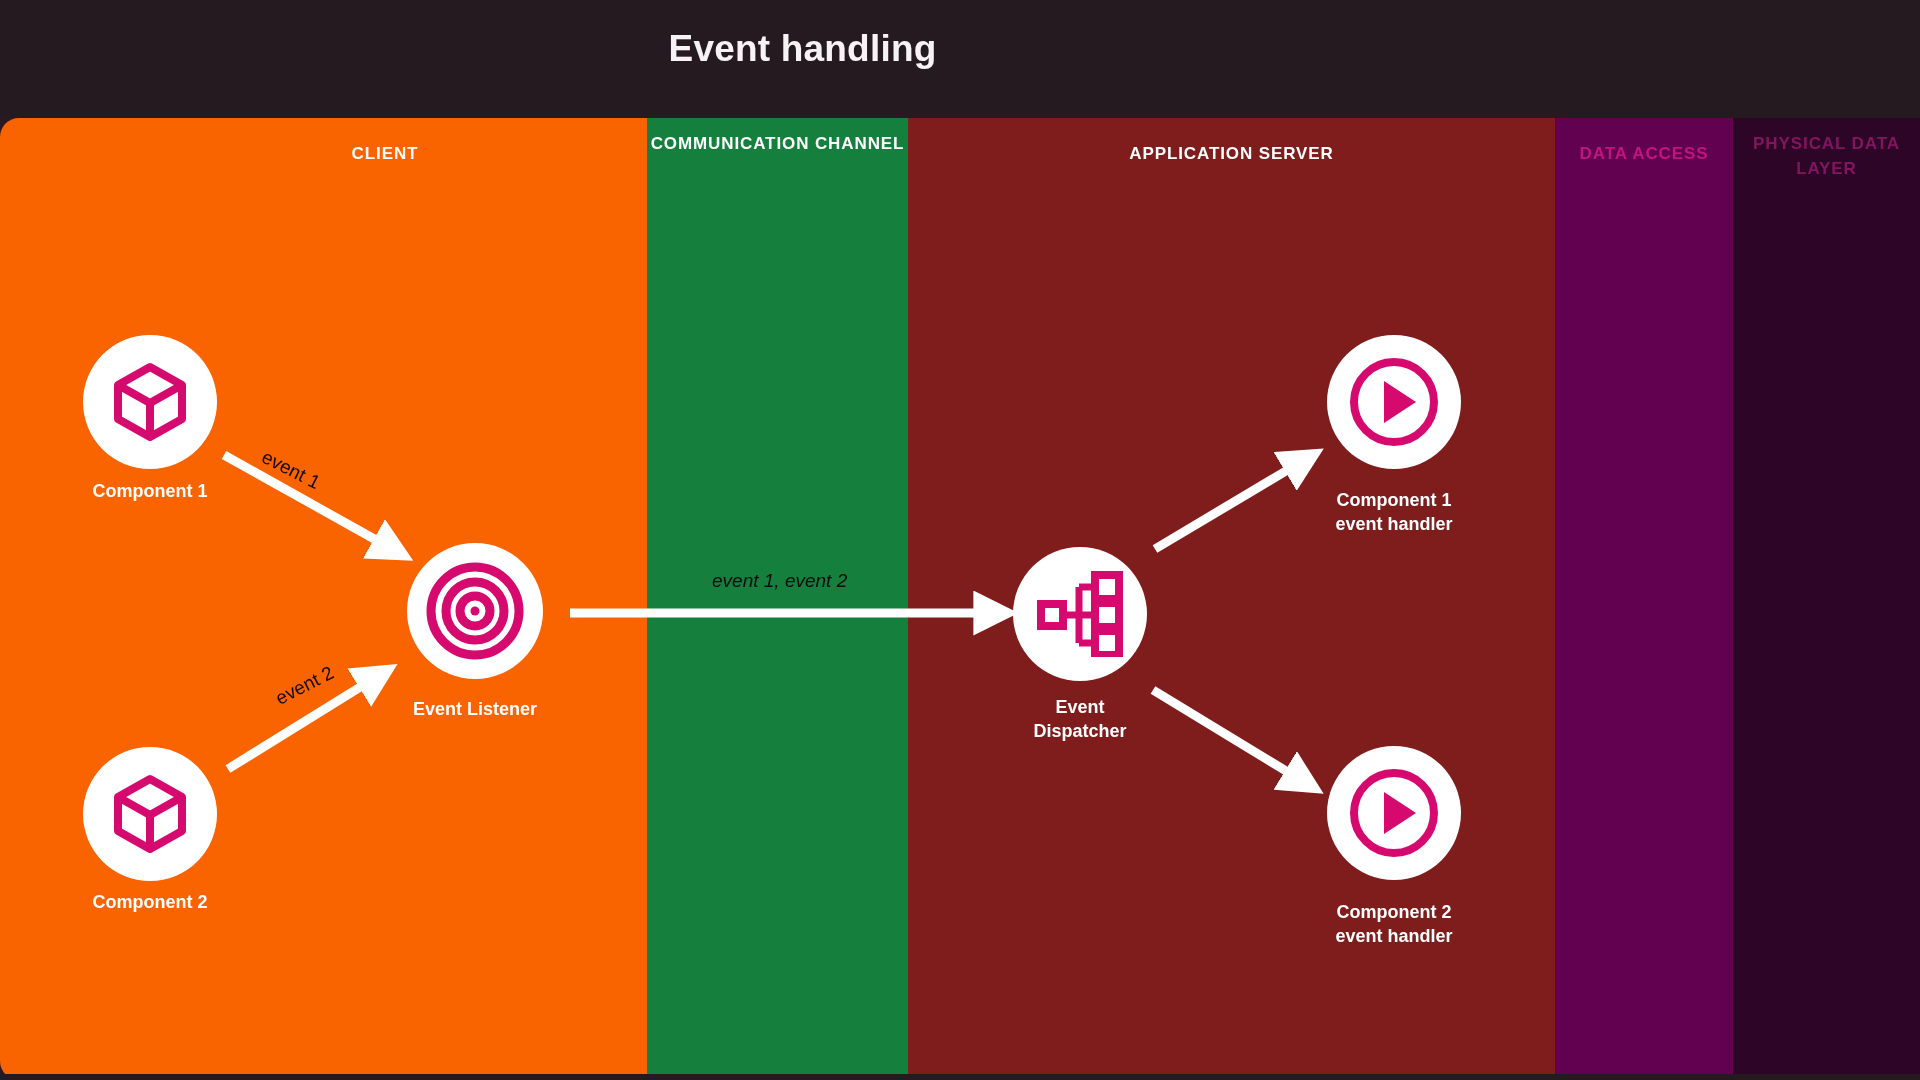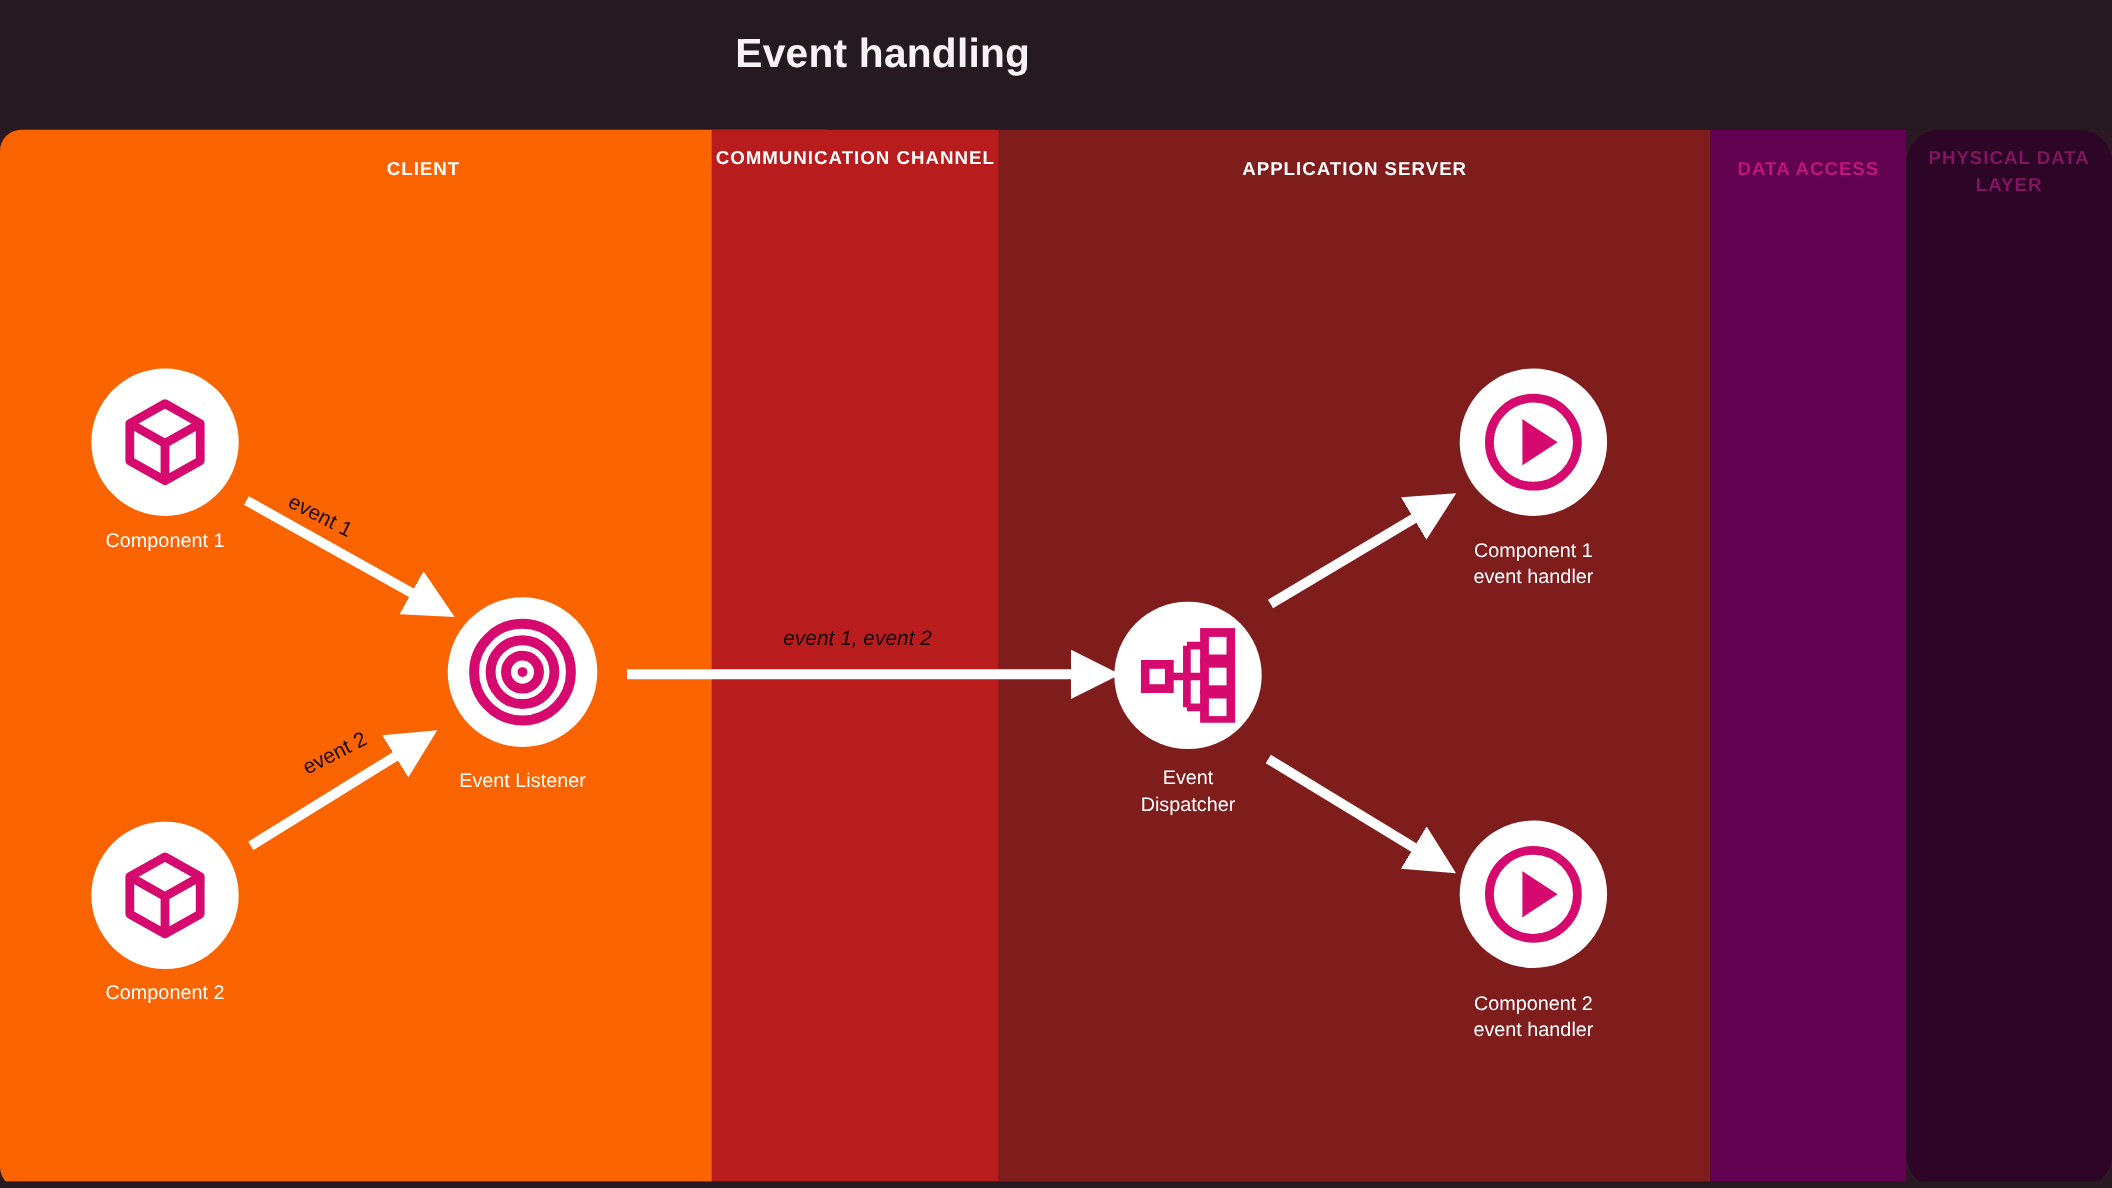--- a/index.html
+++ b/index.html
@@ -21,24 +21,24 @@
     text-align:center;
     color:#f7f2f4;
     font-size:37px; font-weight:bold;
     letter-spacing:0.2px;
   }
 
   
   .lanes { position:absolute; left:0; top:118px; width:1920px; height:962px; }
   .lane { position:absolute; top:0; height:962px; }
   .lane-client   { left:0px;    width:770px;  background:#fa6400;border-radius:19px; }
-  .lane-channel  { left:647px;  width:261px;  background:#b91c1c; }
+  .lane-channel  { left:647px;  width:261px;  background:#15803d; }
   .lane-appsrv   { left:908px;  width:647px;  background:#7f1d1d; }
   .lane-dataacc  { left:1555px; width:178px;  background:#62014f; }
-  .lane-physical { left:1733px; width:187px;  background:#2d0526;border-radius:30px; }
+  .lane-physical { left:1733px; width:187px;  background:#2d0526; }
 
   .lane-label {
     position:absolute; left:0; width:100%;
     text-align:center;
     font-size:17px; font-weight:bold;
     letter-spacing:0.9px;
     line-height:25px;
   }
   .lane-label.one-line { top:23px; }
   .lane-label.two-line { top:13px; }
@@ -55,21 +55,21 @@
   .node { position:absolute; }
   .node-disc {
     position:absolute; border-radius:50%;
     background:#ffffff;
     display:flex; align-items:center; justify-content:center;
   }
   .node-label {
     position:absolute;
     text-align:center;
     color:#ffffff;
-    font-size:18px; font-weight:normal;
+    font-size:18px; font-weight:bold;
     line-height:24px;
     white-space:pre-line;
   }
 
   
   .arrows { position:absolute; left:0; top:0; width:1920px; height:1080px; pointer-events:none; }
 
   .arrow-label {
     position:absolute;
     color:#14090d;

